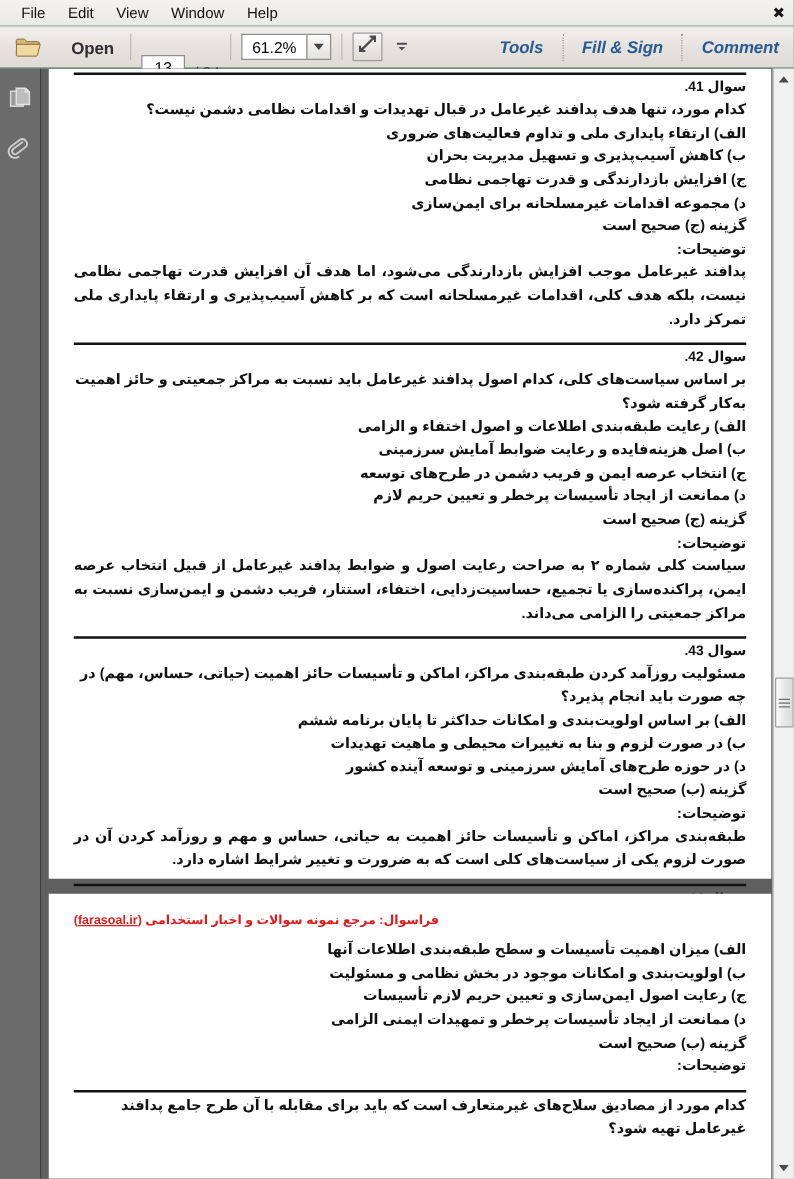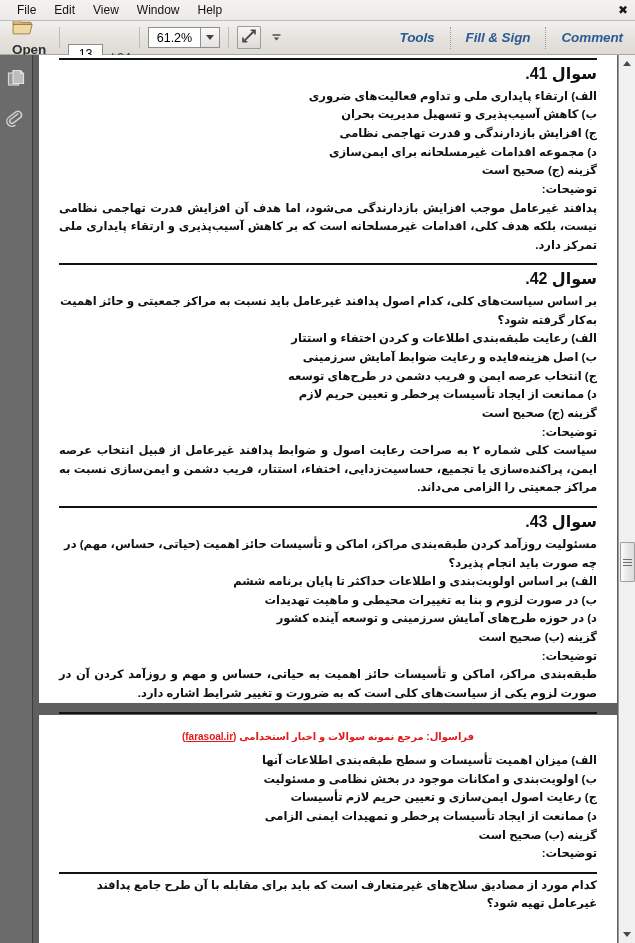--- a/index.html
+++ b/index.html
@@ -66,25 +66,24 @@
     width: 1px; height: 21px;
     background: #bcbcbc;
     margin: 0 8px;
   }
   .tb-sep-dot {
     width: 0; height: 22px;
     border-left: 1px dotted #9a9a9a;
     margin: 0 9px;
   }
   .open-btn {
-    display: flex; align-items: flex-start; gap: 7px;
+    display: flex; align-items: flex-end; gap: 24px;
     padding: 2px 5px;
     cursor: pointer;
     border-radius: 2px;
-    flex-direction: column;
   }
   .open-label {
     font-size: 13.5px;
     font-weight: bold;
     color: #2f2f2f;
     letter-spacing: -0.1px;
   }
   .folder-ico { width: 21px; height: 17px; display:block; }
 
   .page-field {
@@ -208,21 +207,21 @@
   .page.p2 { height: 262px; padding-top: 14px; }
   .page-gap { height: 12px; background: #5f5f5f; }
 
   hr.qrule {
     border: none;
     border-top: 2.5px solid #121212;
     margin: 0 0 2px 0;
   }
 
   .qnum {
-    font-size: 16px;
+    font-size: 11px;
     font-weight: bold;
     color: #111;
     text-align: right;
     line-height: 1.55;
     direction: rtl;
     margin-top: 1px;
   }
   .qbody {
     font-size: 11.5px;
     font-weight: bold;
@@ -252,21 +251,21 @@
     font-weight: bold;
     color: #111;
     text-align: justify;
     text-align-last: right;
     line-height: 1.62;
     direction: rtl;
   }
   .blockgap { height: 9px; }
 
   .watermark {
-    text-align: center;
+    text-align: left;
     direction: rtl;
     font-size: 10px;
     font-weight: bold;
     color: #e01b1b;
     line-height: 1.5;
     margin: 0 0 7px 0;
   }
   .watermark .wm-link {
     text-decoration: underline;
     color: #e01b1b;
@@ -417,45 +416,46 @@
       </div>
     </div>
 
     <div class="docarea">
       <div class="docscroll">
 
         <div class="page p1">
 
           <hr class="qrule">
           <div class="qnum">سوال 41.</div>
+          <div class="qbody">کدام مورد، تنها هدف پدافند غیرعامل در قبال تهدیدات و اقدامات نظامی دشمن نیست؟</div>
           <div class="qopt">الف) ارتقاء پایداری ملی و تداوم فعالیت‌های ضروری</div>
           <div class="qopt">ب) کاهش آسیب‌پذیری و تسهیل مدیریت بحران</div>
           <div class="qopt">ج) افزایش بازدارندگی و قدرت تهاجمی نظامی</div>
           <div class="qopt">د) مجموعه اقدامات غیرمسلحانه برای ایمن‌سازی</div>
           <div class="qans">گزینه (ج) صحیح است</div>
           <div class="qexplabel">توضیحات:</div>
           <div class="qexp">پدافند غیرعامل موجب افزایش بازدارندگی می‌شود، اما هدف آن افزایش قدرت تهاجمی نظامی نیست، بلکه هدف کلی، اقدامات غیرمسلحانه است که بر کاهش آسیب‌پذیری و ارتقاء پایداری ملی تمرکز دارد.</div>
           <div class="blockgap"></div>
 
           <hr class="qrule">
           <div class="qnum">سوال 42.</div>
           <div class="qbody">بر اساس سیاست‌های کلی، کدام اصول پدافند غیرعامل باید نسبت به مراکز جمعیتی و حائز اهمیت به‌کار گرفته شود؟</div>
-          <div class="qopt">الف) رعایت طبقه‌بندی اطلاعات و کردن اختفاء و استتار</div>
+          <div class="qopt">الف) رعایت طبقه‌بندی اطلاعات و اصول اختفاء و الزامی</div>
           <div class="qopt">ب) اصل هزینه‌فایده و رعایت ضوابط آمایش سرزمینی</div>
           <div class="qopt">ج) انتخاب عرصه ایمن و فریب دشمن در طرح‌های توسعه</div>
           <div class="qopt">د) ممانعت از ایجاد تأسیسات پرخطر و تعیین حریم لازم</div>
           <div class="qans">گزینه (ج) صحیح است</div>
           <div class="qexplabel">توضیحات:</div>
           <div class="qexp">سیاست کلی شماره ۲ به صراحت رعایت اصول و ضوابط پدافند غیرعامل از قبیل انتخاب عرصه ایمن، پراکنده‌سازی یا تجمیع، حساسیت‌زدایی، اختفاء، استتار، فریب دشمن و ایمن‌سازی نسبت به مراکز جمعیتی را الزامی می‌داند.</div>
           <div class="blockgap"></div>
 
           <hr class="qrule">
           <div class="qnum">سوال 43.</div>
           <div class="qbody">مسئولیت روزآمد کردن طبقه‌بندی مراکز، اماکن و تأسیسات حائز اهمیت (حیاتی، حساس، مهم) در چه صورت باید انجام پذیرد؟</div>
-          <div class="qopt">الف) بر اساس اولویت‌بندی و اطلاعات حداکثر تا پایان برنامه ششم</div>
+          <div class="qopt">الف) بر اساس اولویت‌بندی و امکانات حداکثر تا پایان برنامه ششم</div>
           <div class="qopt">ب) در صورت لزوم و بنا به تغییرات محیطی و ماهیت تهدیدات</div>
           <div class="qopt">د) در حوزه طرح‌های آمایش سرزمینی و توسعه آینده کشور</div>
           <div class="qans">گزینه (ب) صحیح است</div>
           <div class="qexplabel">توضیحات:</div>
           <div class="qexp">طبقه‌بندی مراکز، اماکن و تأسیسات حائز اهمیت به حیاتی، حساس و مهم و روزآمد کردن آن در صورت لزوم یکی از سیاست‌های کلی است که به ضرورت و تغییر شرایط اشاره دارد.</div>
           <div class="blockgap"></div>
 
           <hr class="qrule">
           <div class="qnum">سوال 44.</div>
           <div class="qbody">تهیه و اجرای طرح‌های پدافند غیرعامل برای مراکز حائز اهمیت موجود و در دست اجراء، بر اساس کدام دو معیار اصلی اولویت‌بندی می‌شود؟</div>

